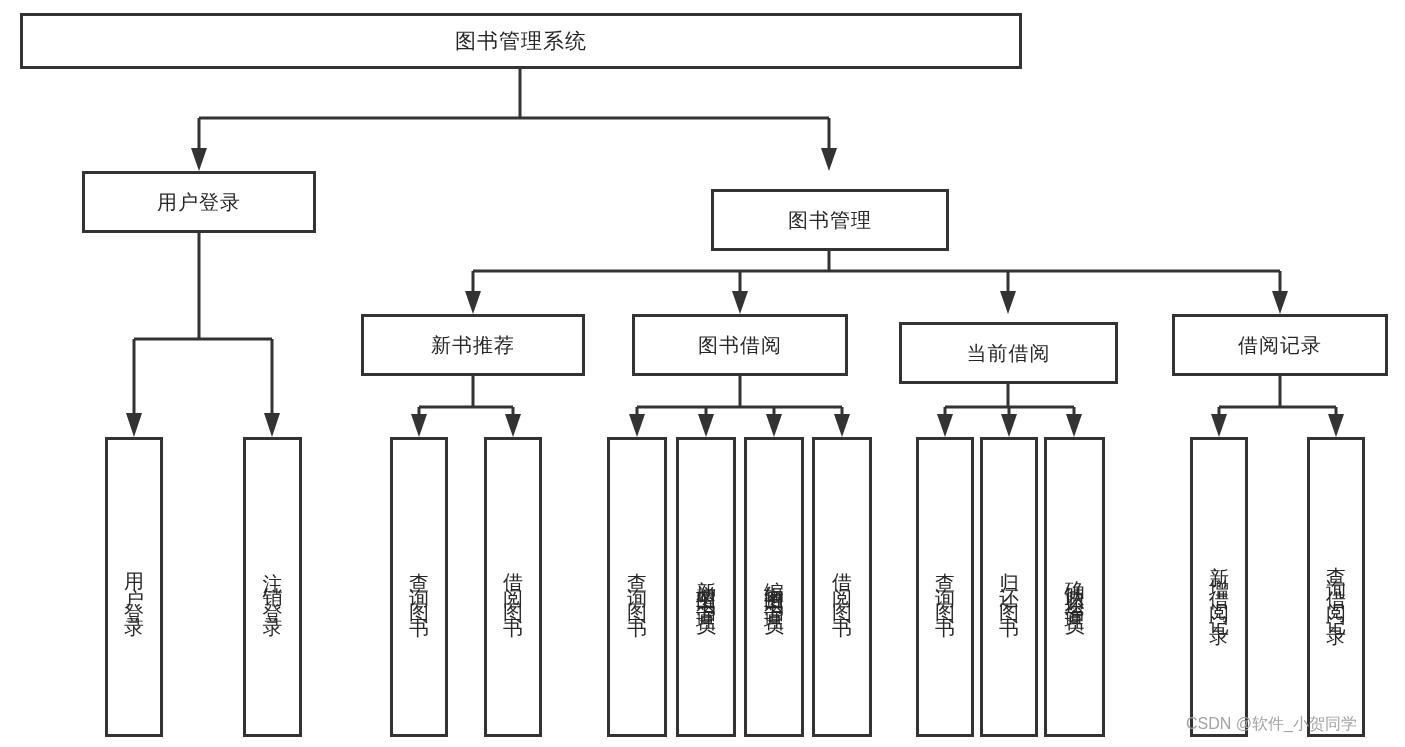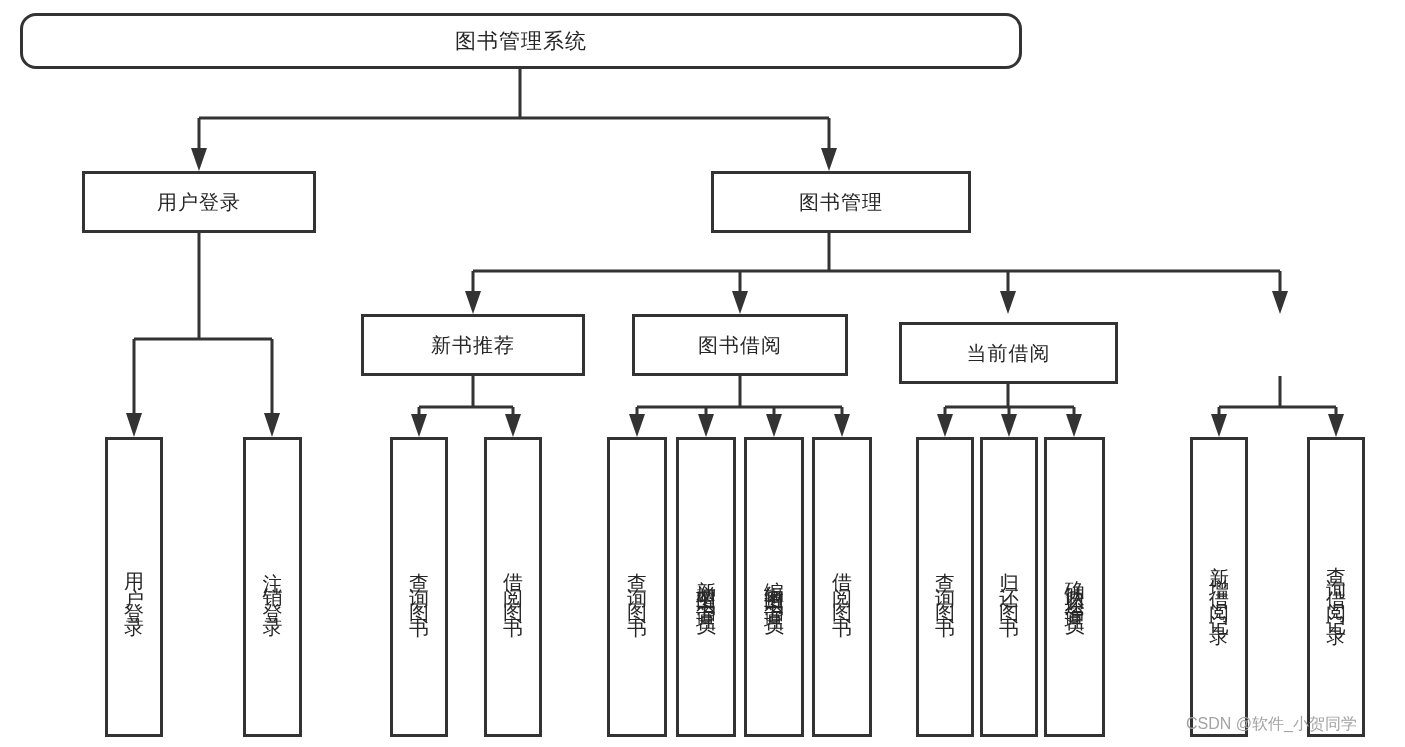--- a/index.html
+++ b/index.html
@@ -107,28 +107,29 @@
     <path class="cline" d="M1008 376 L1008 407 M945 407 L1074 407 M945 407 L945 416 M1009 407 L1009 416 M1074 407 L1074 416"></path>
     <polygon class="carrow" points="937,414 953,414 945,437"></polygon>
     <polygon class="carrow" points="1001,414 1017,414 1009,437"></polygon>
     <polygon class="carrow" points="1066,414 1082,414 1074,437"></polygon>
 
     <path class="cline" d="M1280 376 L1280 407 M1219 407 L1336 407 M1219 407 L1219 416 M1336 407 L1336 416"></path>
     <polygon class="carrow" points="1211,414 1227,414 1219,437"></polygon>
     <polygon class="carrow" points="1328,414 1344,414 1336,437"></polygon>
   </svg>
 
-  <div class="node h root" style="left:20px;top:13px;width:1002px;height:56px;border-radius:16px;">图书管理系统</div>
+  <div class="node h root" style="left:20px;top:13px;width:1002px;height:56px;">图书管理系统</div>
 
   <div class="node h" style="left:82px;top:171px;width:234px;height:62px;">用户登录</div>
-  <div class="node h" style="left:711px;top:171px;width:260px;height:62px;">图书管理</div>
+  <div class="node h" style="left:711px;top:189px;width:238px;height:62px;">图书管理</div>
 
   <div class="node h" style="left:361px;top:314px;width:224px;height:62px;">新书推荐</div>
   <div class="node h" style="left:632px;top:314px;width:216px;height:62px;text-align:right;">图书借阅</div>
   <div class="node h" style="left:899px;top:322px;width:219px;height:62px;">当前借阅</div>
+  <div class="node h" style="left:1172px;top:314px;width:216px;height:62px;">借阅记录</div>
 
   <div class="node leaf" style="left:105px;top:437px;width:58px;height:300px;">
     <span class="vtext ls4">用户登录</span>
   </div>
   <div class="node leaf" style="left:243px;top:437px;width:59px;height:300px;">
     <span class="vtext ls4">注销登录</span>
   </div>
 
   <div class="node leaf" style="left:390px;top:437px;width:58px;height:300px;">
     <span class="vtext ls4">查询图书</span>

